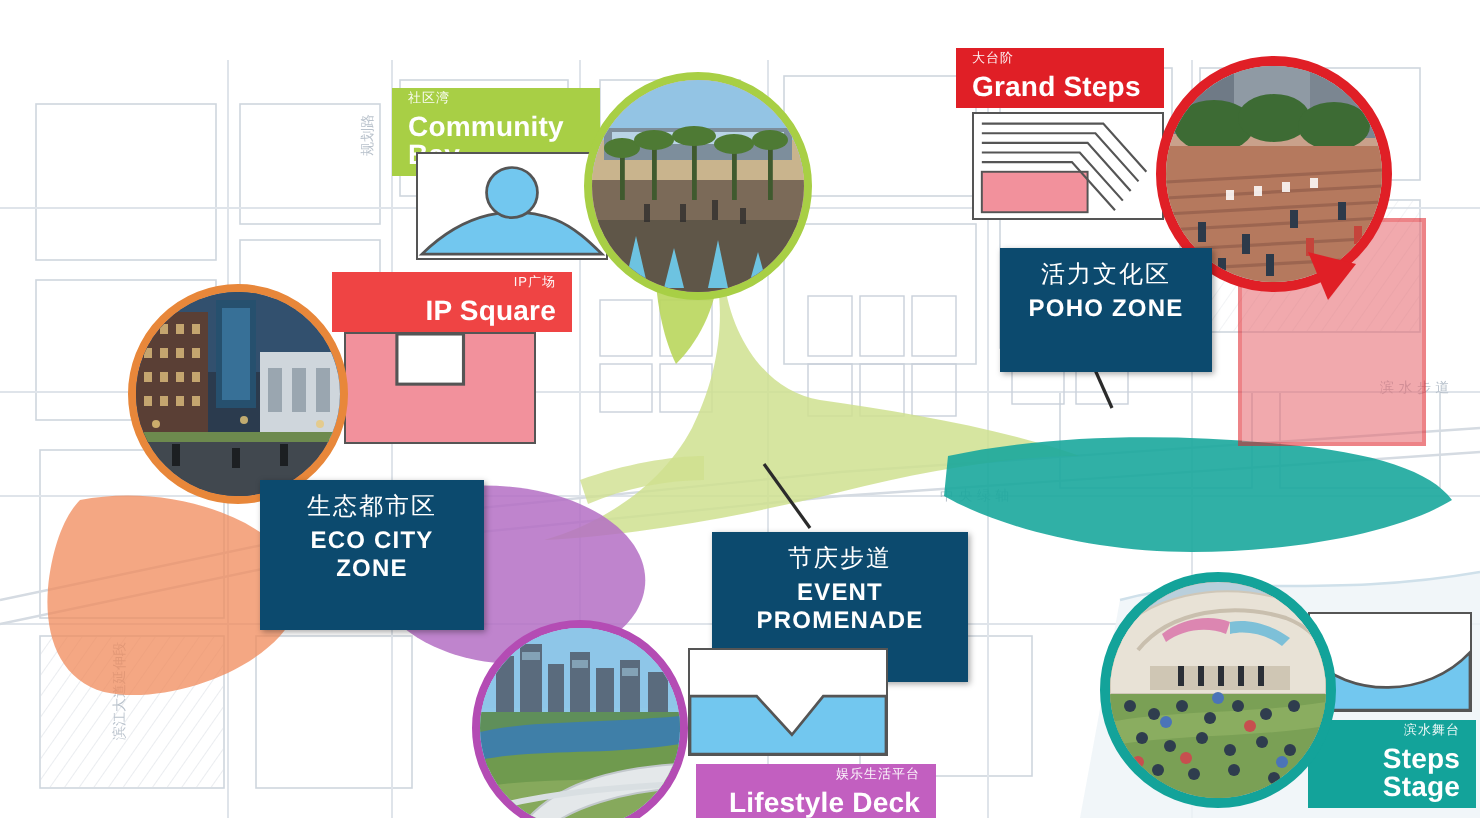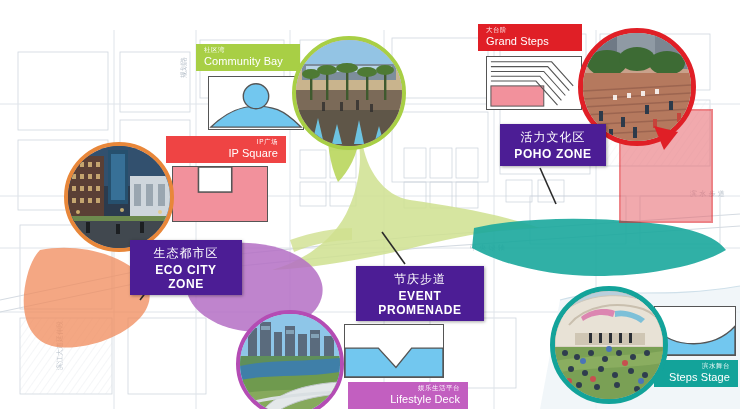--- a/index.html
+++ b/index.html
@@ -17,27 +17,27 @@
   
   .bubble{position:absolute;border-radius:50%;overflow:hidden;background:#ccd;}
   .bubble .ph{position:absolute;inset:0;}
   .bubble svg{display:block;width:100%;height:100%;}
 
   
   .tag{position:absolute;color:#fff;box-sizing:border-box;
        padding:3px 8px 4px 8px;line-height:1;}
   .tag .cn{font-size:6.5px;letter-spacing:.5px;display:block;
            margin-bottom:2px;opacity:.95;}
-  .tag .en{font-size:11px;font-weight:normal;display:block;letter-spacing:.1px;}
+  .tag .en{font-size:14px;font-weight:bold;display:block;letter-spacing:.1px;}
   .tag.right{text-align:right;}
 
   
-  .callout{position:absolute;background:#4c1d95;color:#fff;
+  .callout{position:absolute;background:#0c4a6e;color:#fff;
            box-sizing:border-box;text-align:center;
-           padding:7px 10px 4px 10px;line-height:1.15;
+           padding:7px 10px 24px 10px;line-height:1.15;
            box-shadow:1px 1px 3px rgba(0,0,0,.35);}
   .callout .cn{font-size:12px;display:block;margin-bottom:3px;letter-spacing:1px;}
   .callout .en{font-size:12px;font-weight:bold;display:block;letter-spacing:.6px;}
 
   
   .swatch{position:absolute;background:#fff;border:1.5px solid #555;box-sizing:border-box;}
   .swatch svg{display:block;width:100%;height:100%;}
 
   
   .title{position:absolute;left:8px;top:2px;font-size:19px;color:#1c1c24;

